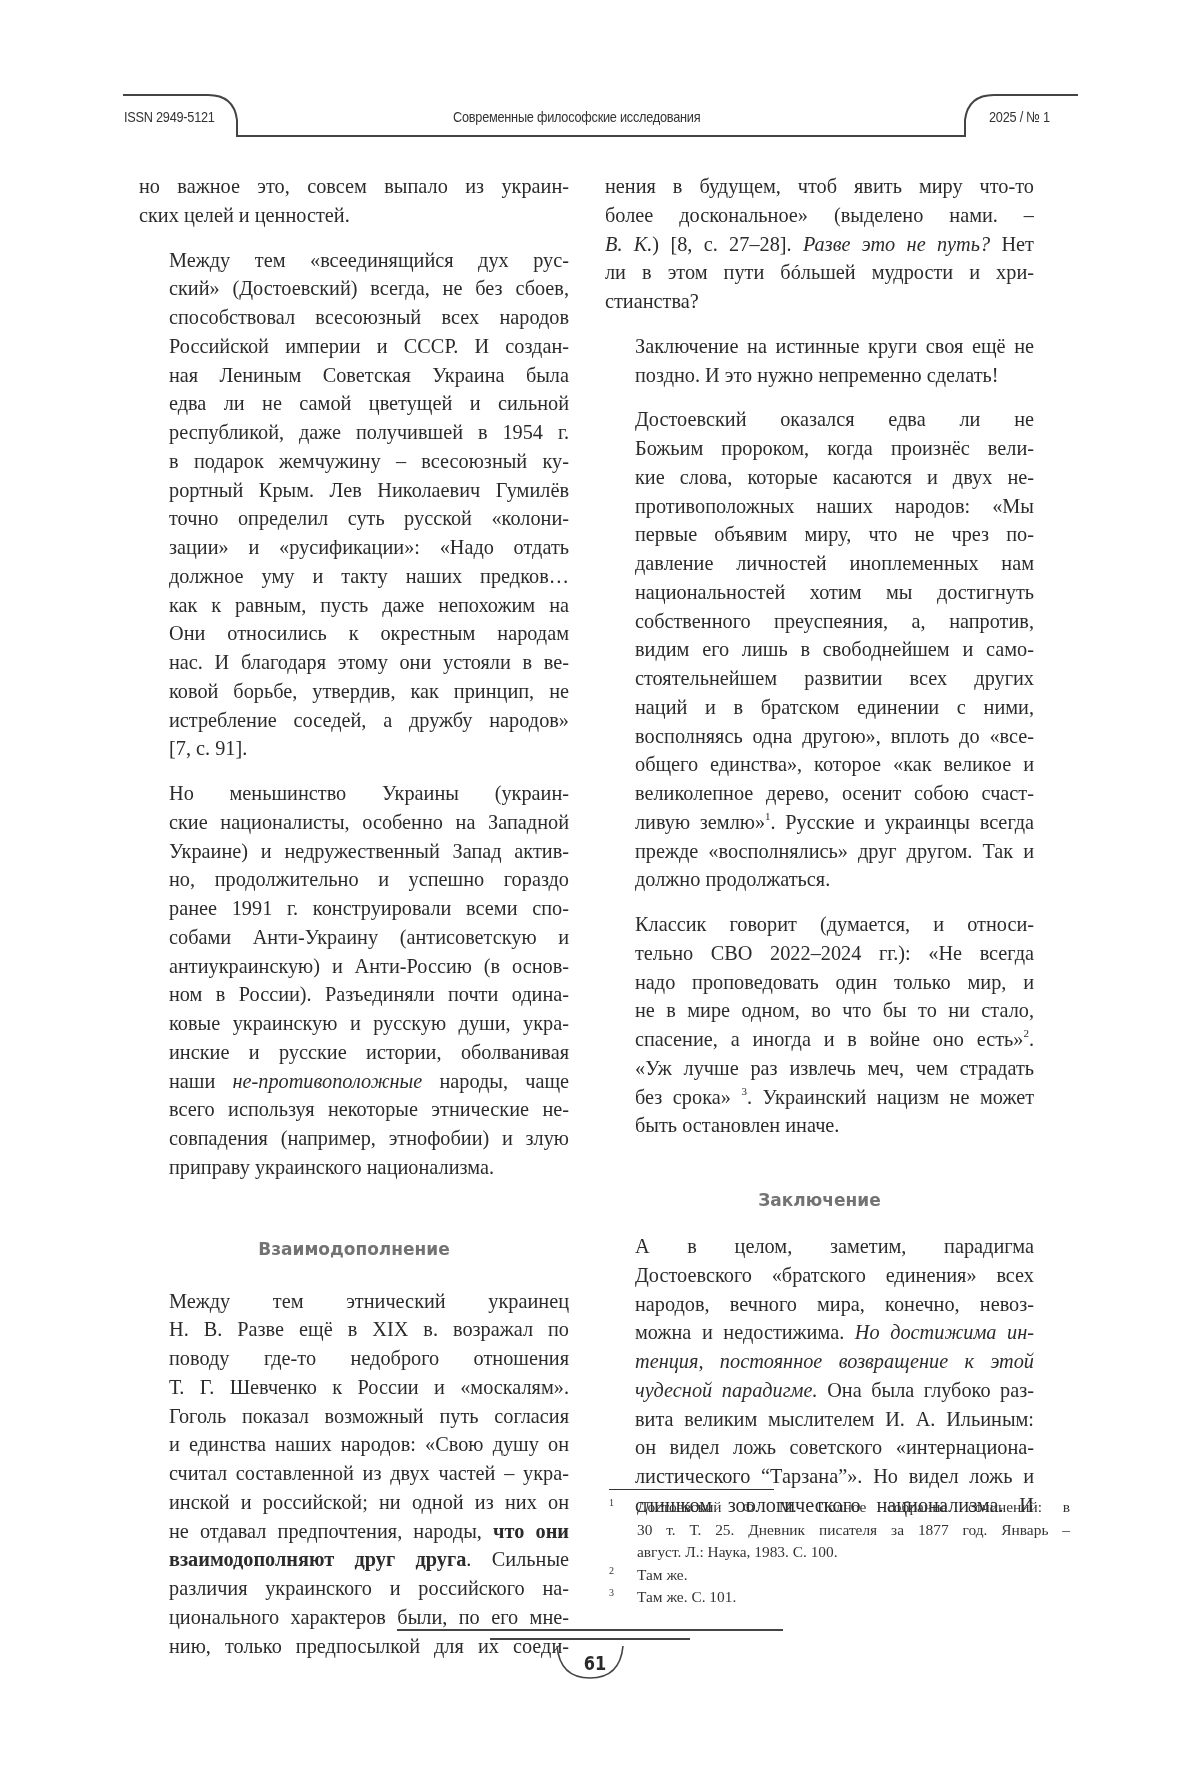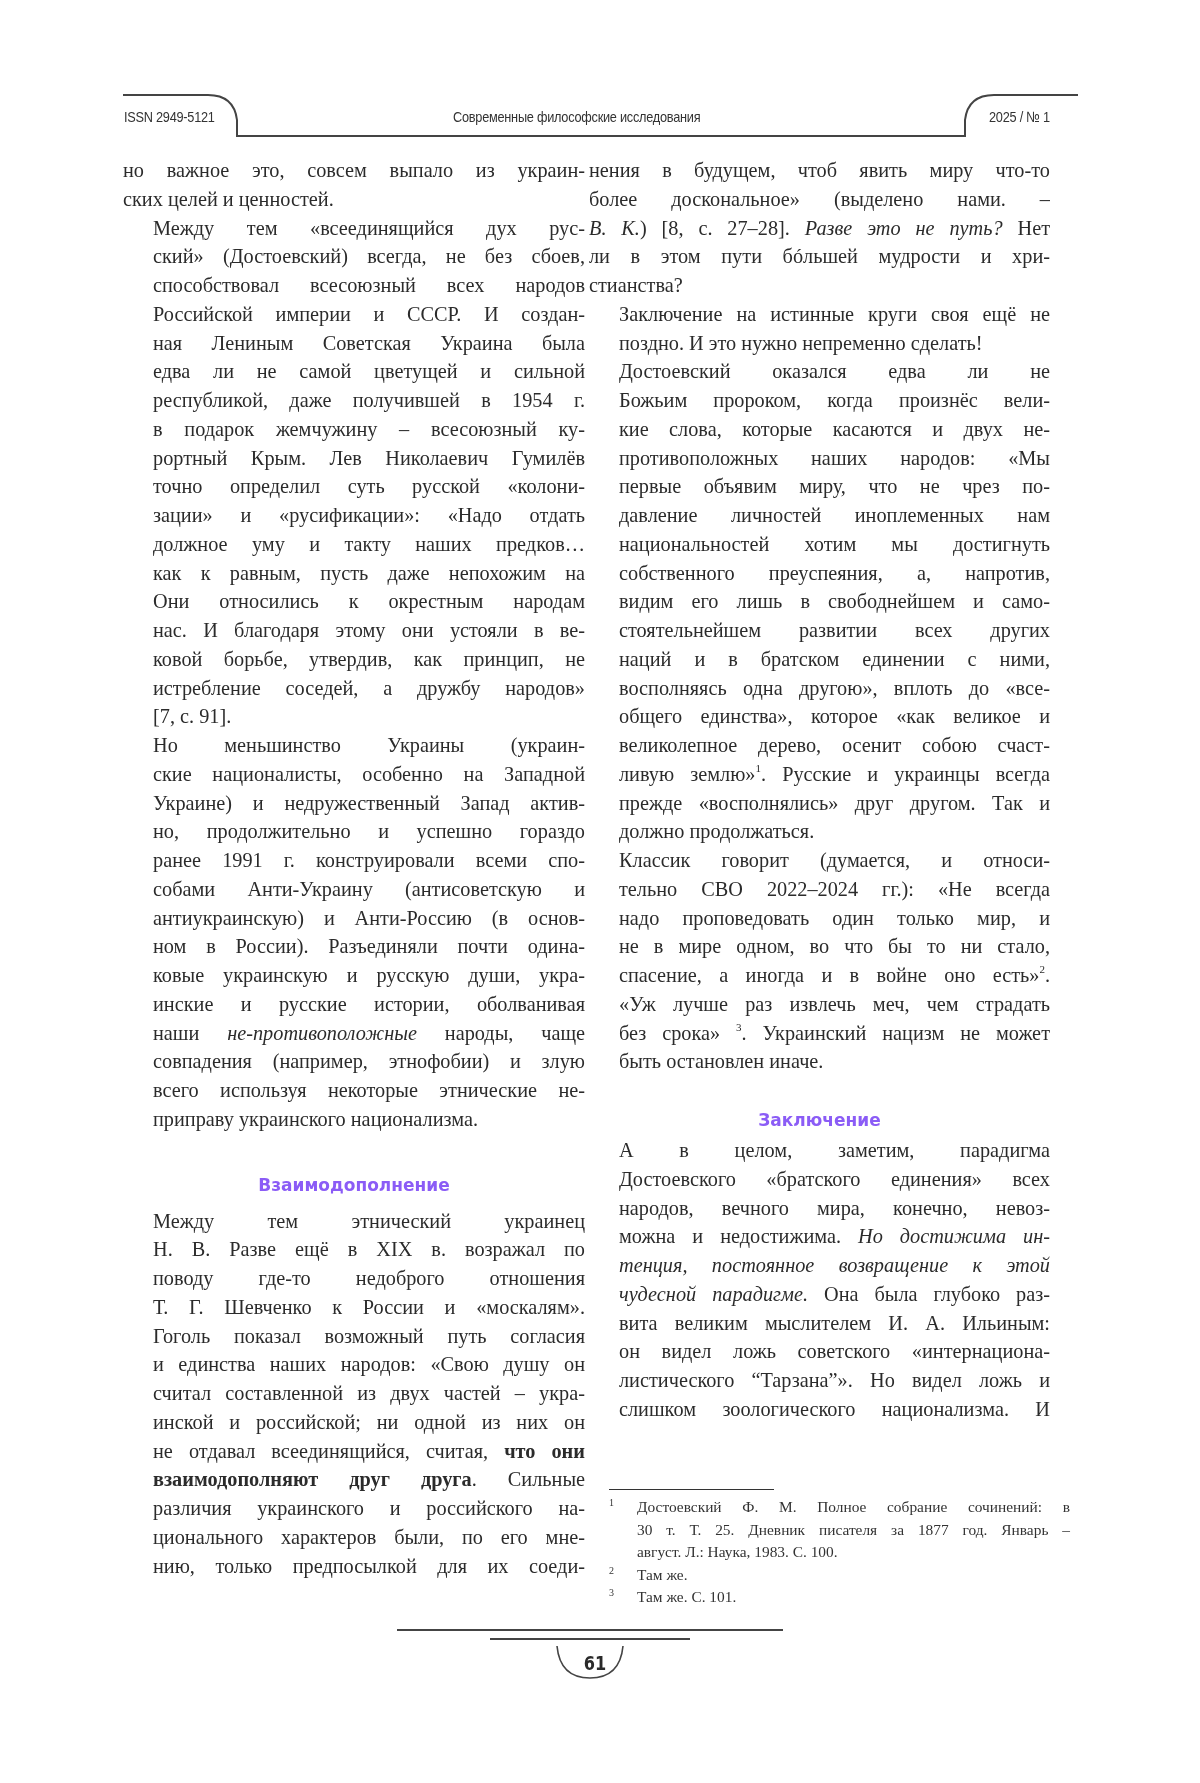--- a/index.html
+++ b/index.html
@@ -5,26 +5,26 @@
   html, body { margin: 0; padding: 0; background: #ffffff; }
   body { width: 1200px; height: 1783px; position: relative; overflow: hidden; color: #2a2a2a; }
   .header-svg { position: absolute; left: 0; top: 0; width: 1200px; height: 150px; }
   .hdr-text { position: absolute; top: 108px; font-family: "Liberation Sans", sans-serif; font-size: 15px; color: #333; letter-spacing: -0.3px; transform: scaleX(0.85); transform-origin: left center; white-space: nowrap; }
   .hdr-issn { left: 124px; }
   .hdr-title { left: 453px; }
   .hdr-issue { left: 989px; }
   .col { position: absolute; top: 156px; width: 462px; font-family: "Liberation Serif", serif; font-size: 20.3px; line-height: 28.75px; text-align: justify; hyphens: manual; color: #2b2b2b; }
   .col-left { left: 123px; }
   .col-right { left: 589px; width: 461px; }
-  .col p { margin: 0; text-indent: 0; }
+  .col p { margin: 16px; text-indent: 0; }
   .col p.ind { text-indent: 30px; }
   .col p .ln { display: block; text-align: justify; text-align-last: justify; }
   .col p .ln.last { text-align-last: left; }
   .col p.ind .ln:first-child { text-indent: 30px; }
-  .sec-title { font-family: "DejaVu Sans", sans-serif; font-weight: bold; font-size: 17px; text-align: center; color: #8b5cf6; line-height: 28px; }
+  .sec-title { font-family: "DejaVu Sans", sans-serif; font-weight: bold; font-size: 17px; text-align: center; color: #737373; line-height: 28px; }
   .sup { font-size: 11px; vertical-align: 9px; line-height: 0; }
   .fn-rule { position: absolute; left: 609px; top: 1489px; width: 165px; border-top: 1.5px solid #333; }
   .footnotes { position: absolute; left: 609px; top: 1496px; width: 461px; font-family: "Liberation Serif", serif; font-size: 15.4px; line-height: 22.5px; color: #333; }
   .fn { position: relative; padding-left: 28px; text-align: justify; }
   .fn .fn-num { position: absolute; left: 0; top: -4px; font-size: 10px; }
   .fn .ln { display: block; text-align: justify; text-align-last: justify; }
   .fn .ln.last { text-align-last: left; }
   .footer-svg { position: absolute; left: 0; top: 1620px; width: 1200px; height: 80px; }
   .page-num { position: absolute; top: 1652px; left: 570px; width: 50px; text-align: center; font-family: "DejaVu Sans", sans-serif; font-weight: bold; font-size: 19px; color: #2a2a2a; transform: scaleX(0.85); }
   b { font-weight: bold; }
@@ -70,37 +70,37 @@
     <span class="ln">ские националисты, особенно на Западной</span>
     <span class="ln">Украине) и недружественный Запад актив-</span>
     <span class="ln">но, продолжительно и успешно гораздо</span>
     <span class="ln">ранее 1991 г. конструировали всеми спо-</span>
     <span class="ln">собами Анти-Украину (антисоветскую и</span>
     <span class="ln">антиукраинскую) и Анти-Россию (в основ-</span>
     <span class="ln">ном в России). Разъединяли почти одина-</span>
     <span class="ln">ковые украинскую и русскую души, укра-</span>
     <span class="ln">инские и русские истории, оболванивая</span>
     <span class="ln"><span>наши </span><i>не-противоположные</i><span> народы, чаще</span></span>
+    <span class="ln">всего используя некоторые этнические не-</span>
     <span class="ln">совпадения (например, этнофобии) и злую</span>
-    <span class="ln">всего используя некоторые этнические не-</span>
     <span class="ln last">приправу украинского национализма.</span>
   </p>
   <div style="height:37px"></div>
   <div class="sec-title">Взаимодополнение</div>
   <div style="height:8px"></div>
   <p class="ind">
     <span class="ln">Между тем этнический украинец</span>
     <span class="ln">Н. В. Разве ещё в XIX в. возражал по</span>
     <span class="ln">поводу где-то недоброго отношения</span>
     <span class="ln">Т. Г. Шевченко к России и «москалям».</span>
     <span class="ln">Гоголь показал возможный путь согласия</span>
     <span class="ln">и единства наших народов: «Свою душу он</span>
     <span class="ln">считал составленной из двух частей – укра-</span>
     <span class="ln">инской и российской; ни одной из них он</span>
-    <span class="ln"><span>не отдавал всеединящийся, считая, </span><b>что они</b></span>
+    <span class="ln"><span>не отдавал предпочтения, народы, </span><b>что они</b></span>
     <span class="ln"><b>взаимодополняют друг друга</b><span>. Сильные</span></span>
     <span class="ln">различия украинского и российского на-</span>
     <span class="ln">ционального характеров были, по его мне-</span>
     <span class="ln">нию, только предпосылкой для их соеди-</span>
   </p>
 </div>
 
 <div class="col col-right">
   <p>
     <span class="ln">нения в будущем, чтоб явить миру что-то</span>

